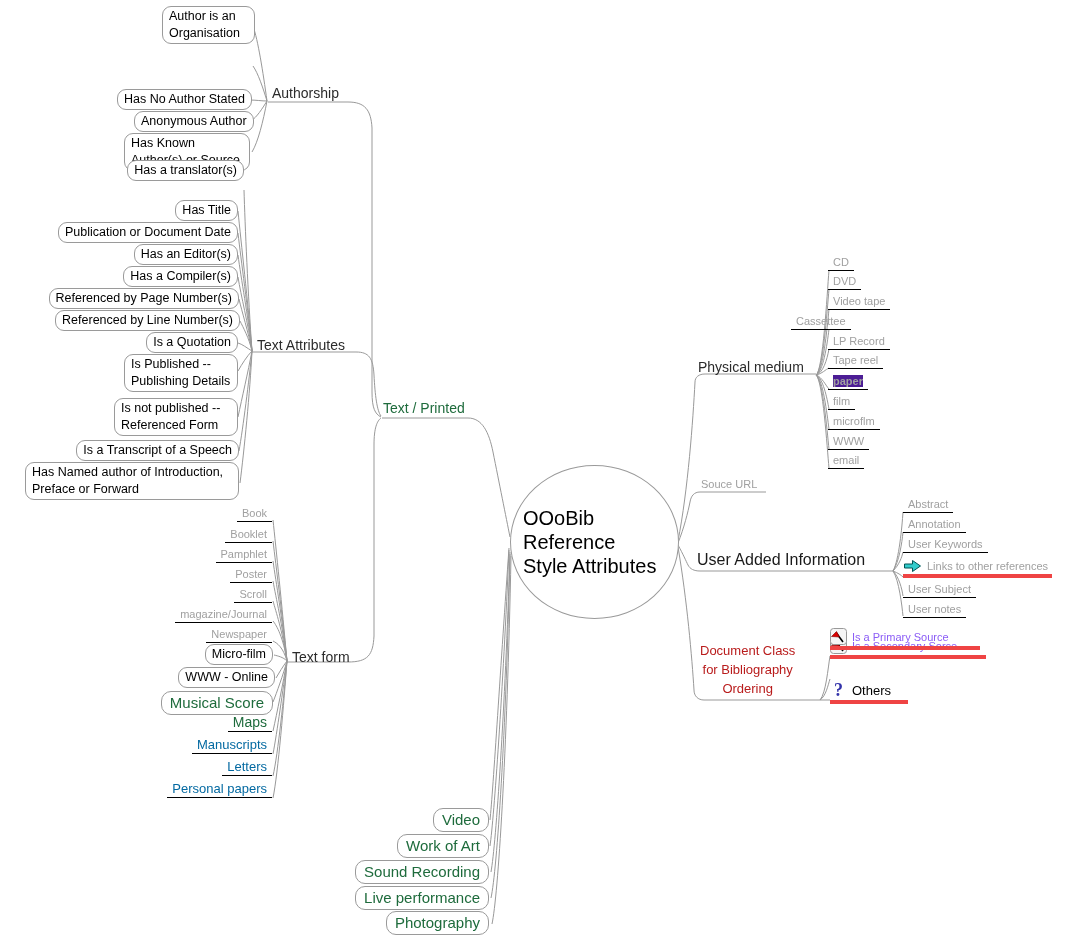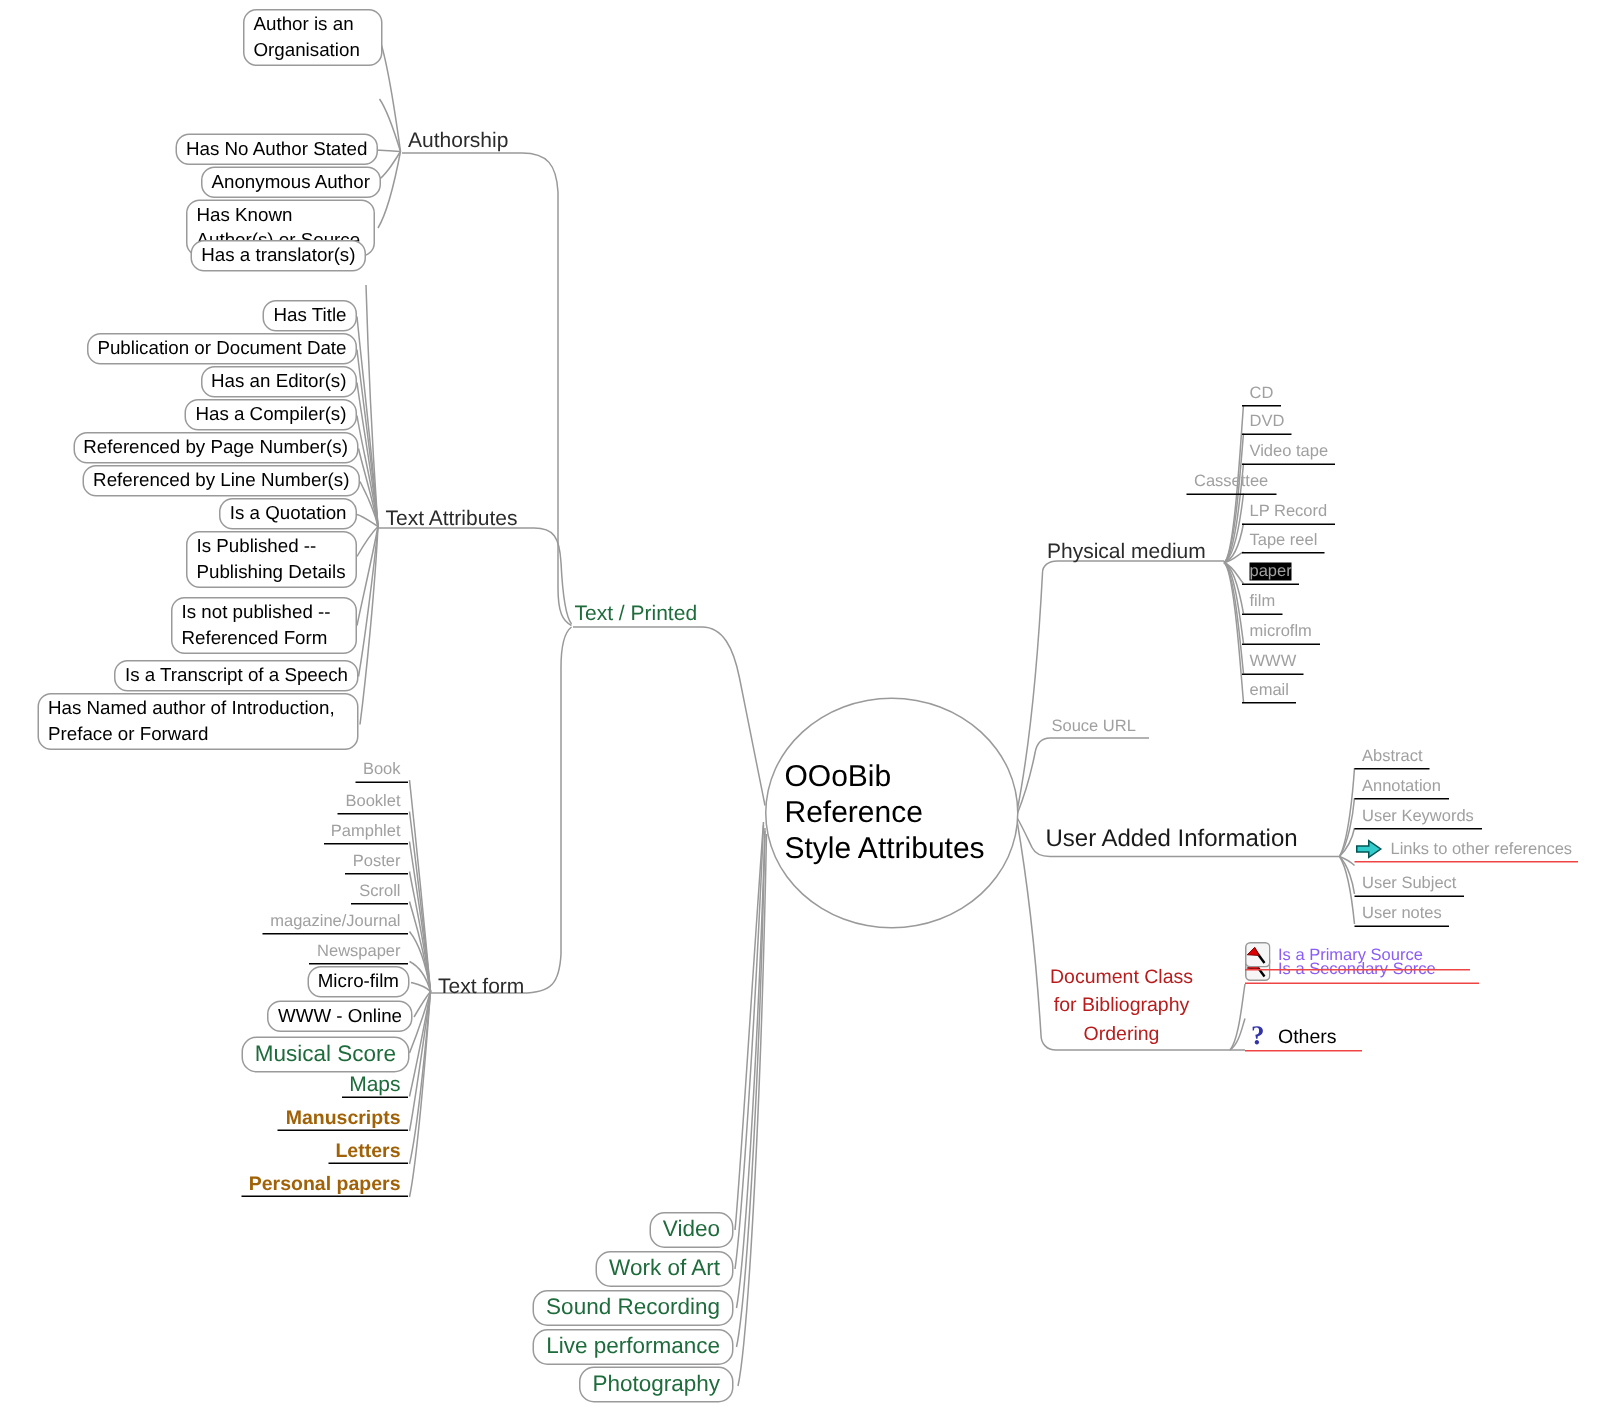--- a/index.html
+++ b/index.html
@@ -7,28 +7,28 @@
           font-family:"Liberation Sans",sans-serif;}
   #edges{position:absolute;left:0;top:0;}
   .n{position:absolute;white-space:nowrap;color:#000;}
   .bub{border:1px solid #9a9a9a;border-radius:9px;background:#fff;font-size:12.5px;
        line-height:17px;padding:1px 6px;}
   .wrap{white-space:normal;}
   .bub-g{font-size:15px;color:#1e6b3c;border-radius:10px;padding:2px 8px;line-height:18px;}
   .fork{font-size:11px;color:#a0a0a0;border-bottom:1px solid #000000;
         padding:0 5px 1px 5px;line-height:13px;}
   .ta-r{text-align:right;}
-  .fork-dark{font-size:13px;color:#a16207;line-height:15px;font-weight:bold;}
+  .fork-dark{font-size:13px;color:#0369a1;line-height:15px;}
   .fork-green{font-size:14px;color:#1e6b3c;line-height:15px;}
   .lbl{font-size:14px;color:#2b2b2b;}
   .lbl-green{color:#1e6b3c;}
   .big-lbl{font-size:16px;color:#1a1a1a;}
-  .sel{background:#000000;}
+  .sel{background:#4c1d95;font-weight:bold;}
   .red-lbl{font-size:11px;color:#8b5cf6;}
-  .row{display:flex;align-items:center;gap:5px;border-bottom:1px solid #ef4444;
+  .row{display:flex;align-items:center;gap:5px;border-bottom:4px solid #ef4444;
        padding-bottom:1px;}
   .qmark{font-family:"Liberation Serif",serif;font-weight:bold;font-size:18px;
          color:#3333aa;line-height:17px;width:17px;text-align:center;}
   .root{border:1px solid #9a9a9a;border-radius:50%;background:#fff;}
   .root-text{position:absolute;left:12px;top:40px;font-size:20px;line-height:24px;color:#000;}
   .doc-lbl{font-size:13px;line-height:19px;color:#b91c1c;text-align:center;}
 </style>
 </head>
 <body>
 

